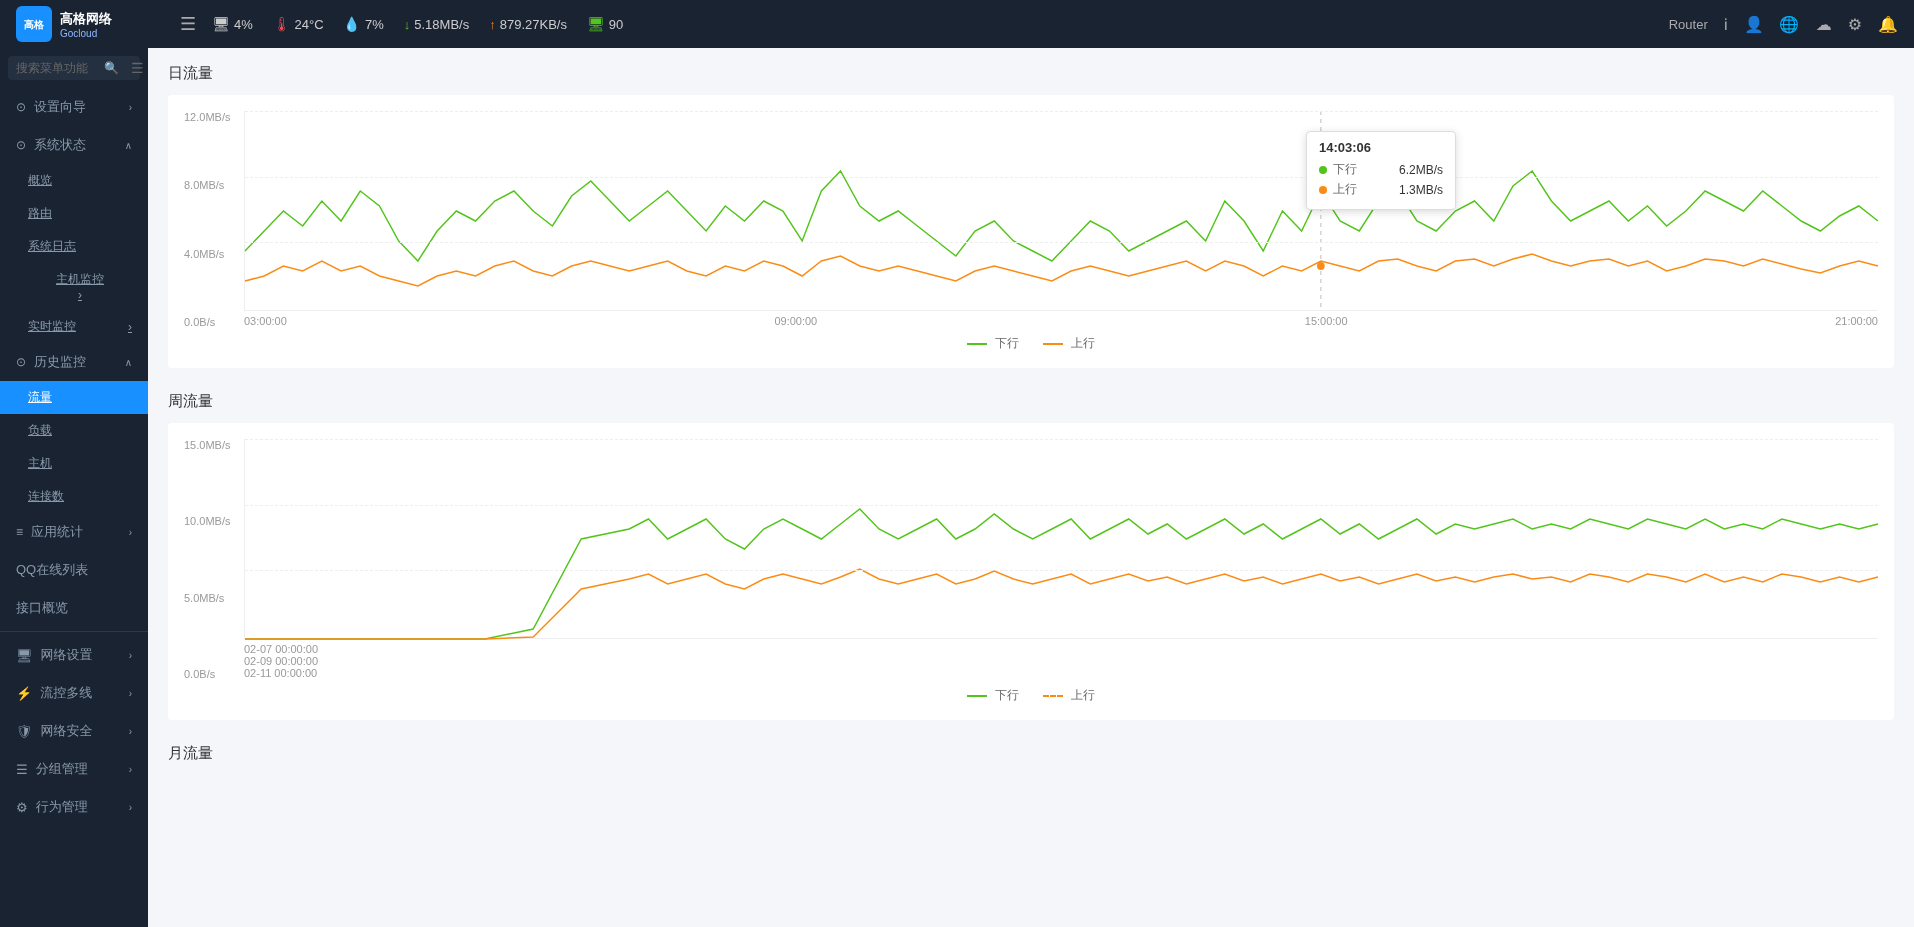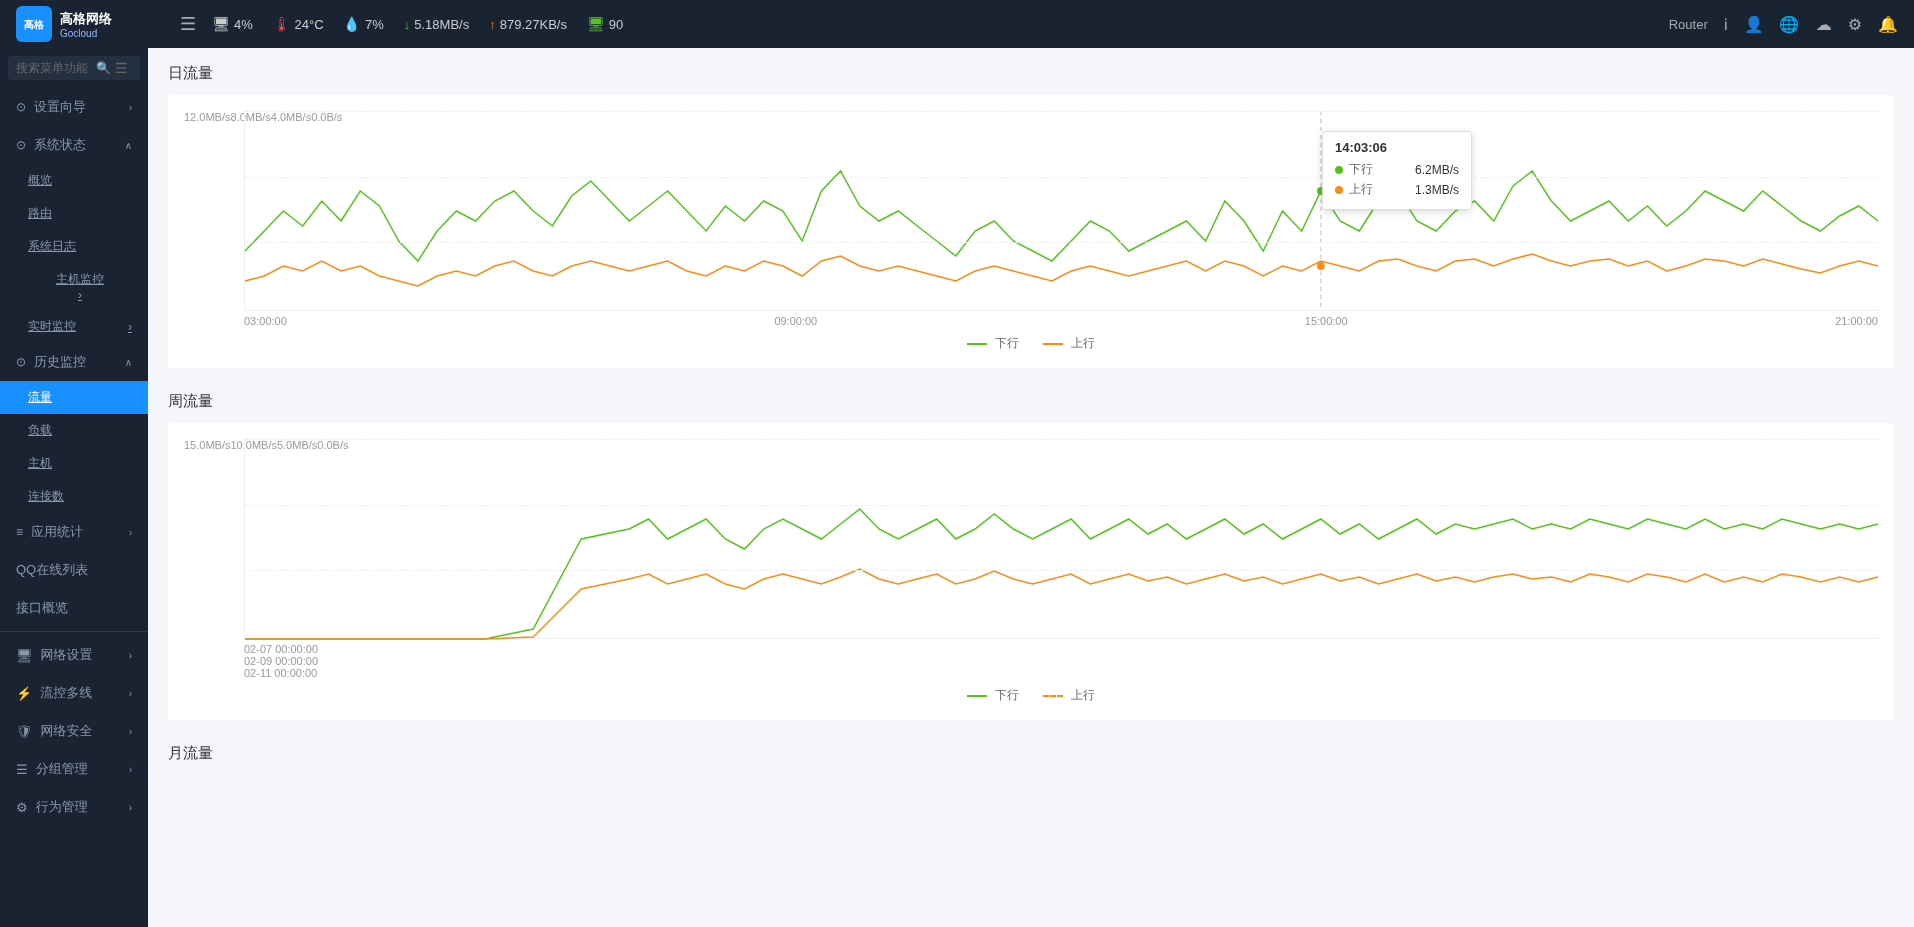--- a/index.html
+++ b/index.html
@@ -38,21 +38,21 @@
       flex-shrink: 0;
       overflow-y: auto;
     }
     .sidebar-search {
       margin: 8px;
       background: #243040;
       border-radius: 4px;
       display: flex;
       align-items: center;
       padding: 4px 8px;
-      gap: 0;
+      gap: 8px;
     }
     .sidebar-search input {
       background: transparent;
       border: none;
       outline: none;
       color: #aaa;
       font-size: 12px;
       width: 80px;
     }
     .sidebar-search input::placeholder { color: #666; }
@@ -107,22 +107,22 @@
       margin-bottom: 24px;
       position: relative;
     }
 
     .chart-y-labels {
       position: absolute;
       left: 16px;
       top: 16px;
       bottom: 40px;
       display: flex;
-      flex-direction: row;
-      justify-content: center;
+      flex-direction: column;
+      justify-content: space-between;
       font-size: 11px;
       color: #999;
     }
 
     .chart-area {
       margin-left: 60px;
       height: 200px;
       position: relative;
       border-bottom: 1px solid #eee;
       border-left: 1px solid #eee;
@@ -357,21 +357,21 @@
 
             <polyline fill="none" stroke="#fa8c16" stroke-width="1.5" points="0,170 20,165 40,155 60,160 80,150 100,160 120,155 140,165 160,170 180,175 200,165 220,160 240,165 260,155 280,150 300,160 320,165 340,155 360,150 380,155 400,160 420,155 440,150 460,160 480,165 500,155 520,160 540,150 560,155 580,165 600,150 620,145 640,155 660,160 680,155 700,160 720,165 740,170 760,160 780,155 800,160 820,165 840,170 860,160 880,155 900,160 920,165 940,160 960,155 980,150 1000,160 1020,150 1040,155 1060,165 1080,155 1100,160 1120,150 1140,155 1160,160 1180,150 1200,148 1220,155 1240,160 1260,150 1280,148 1300,155 1320,148 1340,143 1360,150 1380,155 1400,150 1420,148 1440,155 1460,150 1480,160 1500,155 1520,148 1540,150 1560,155 1580,148 1600,153 1620,158 1640,162 1660,155 1680,150 1700,155"></polyline>
 
             <line x1="1120" y1="0" x2="1120" y2="200" stroke="#bbb" stroke-width="1" stroke-dasharray="4"></line>
 
             <circle cx="1120" cy="80" r="4" fill="#52c41a"></circle>
             <circle cx="1120" cy="155" r="4" fill="#fa8c16"></circle>
           </svg>
 
           
-          <div class="chart-tooltip" style="right: 406px; top: 20px;">
+          <div class="chart-tooltip" style="right: 422px; top: 20px;">
             <div class="tooltip-time">14:03:06</div>
             <div class="tooltip-row">
               <span class="tooltip-dot" style="background:#52c41a;"></span>
               <span class="tooltip-label">下行</span>
               <span class="tooltip-val">6.2MB/s</span>
             </div>
             <div class="tooltip-row">
               <span class="tooltip-dot" style="background:#fa8c16;"></span>
               <span class="tooltip-label">上行</span>
               <span class="tooltip-val">1.3MB/s</span>

